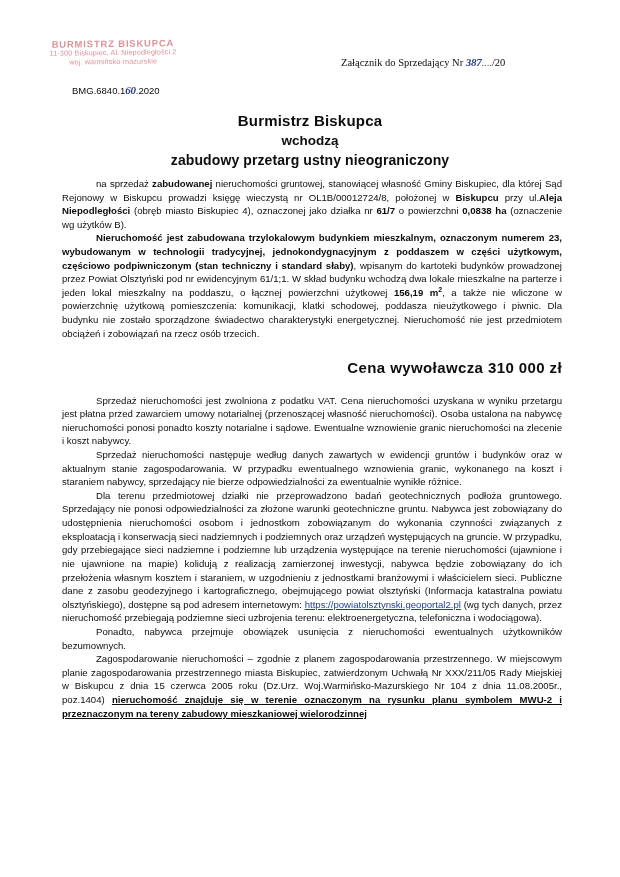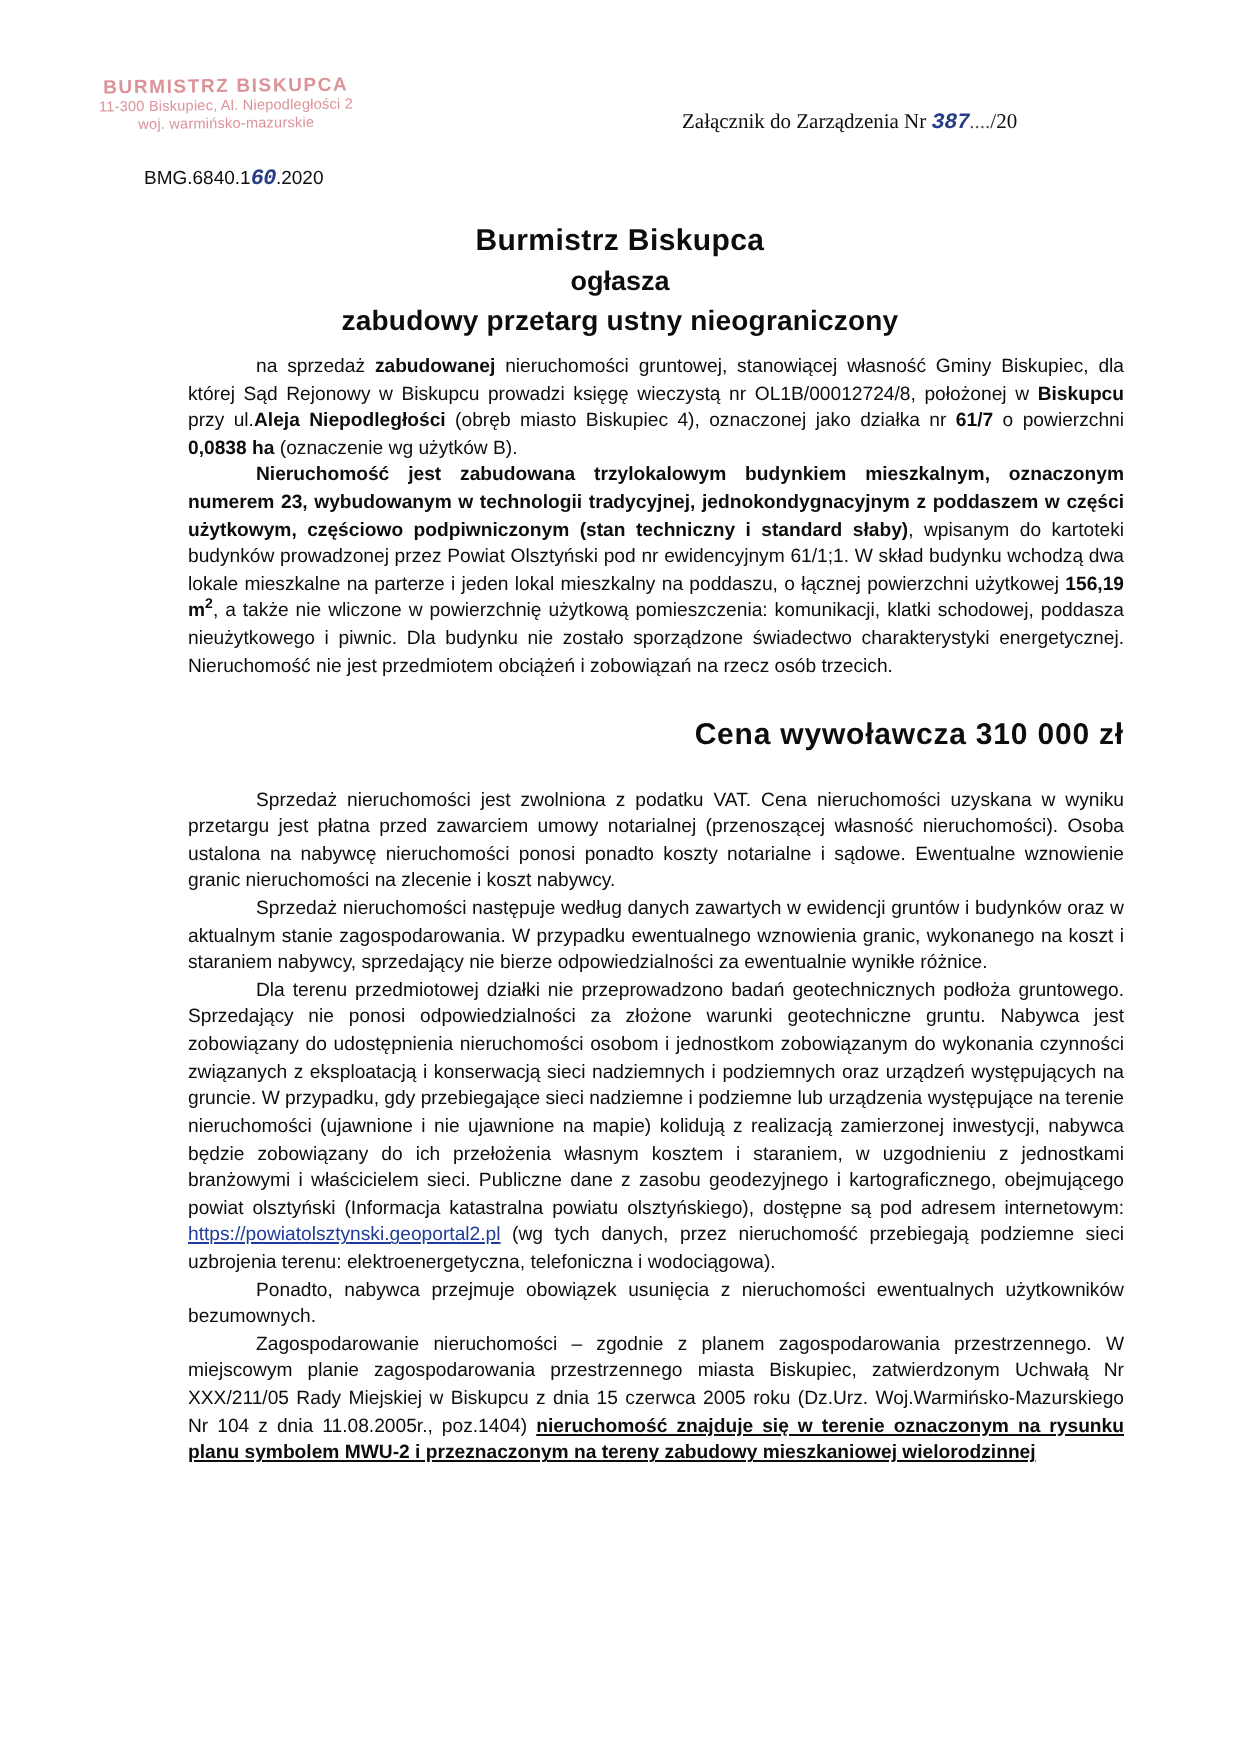--- a/index.html
+++ b/index.html
@@ -56,21 +56,21 @@
     position: absolute;
     left: 62px;
     top: 84px;
     font-size: 9.5px;
     font-family: "Liberation Sans", sans-serif;
     white-space: nowrap;
     margin-left: 10px;
   }
 
   .hand {
-    font-family: Liberation Mono, monospace;
+    font-family: Liberation Serif, serif;
     font-style: italic;
     font-weight: bold;
     color: #2a3e86;
     font-size: 11px;
     letter-spacing: -0.3px;
   }
   .hand-dots {
     color: #555;
     font-style: normal;
     font-weight: normal;
@@ -103,21 +103,21 @@
     margin-bottom: 4px;
   }
   .title-third {
     font-size: 14px;
     font-weight: bold;
     letter-spacing: 0.1px;
   }
 
   
   .body-text {
-    margin: 0 58px 0 94px;
+    margin: 0 58px 0 62px;
     font-size: 9.6px;
     line-height: 1.42;
     text-align: justify;
     text-justify: inter-word;
   }
   .body-text p {
     margin: 0 0 0 0;
     text-indent: 34px;
   }
   .b { font-weight: bold; }
@@ -154,28 +154,28 @@
       <div class="stamp-line2">11-300 Biskupiec, Al. Niepodległości 2</div>
       <div class="stamp-line3">woj. warmińsko-mazurskie</div>
     </div>
 
     <div class="file-ref">
       <span>BMG.6840.1</span><span class="hand">60</span><span>.2020</span>
     </div>
 
     <div class="annex">
       <div>
-        <span>Załącznik do Zarządzenia Nr </span><span class="hand">387</span><span class="hand-dots">....</span><span>/20</span>
+        <span>Załącznik do Sprzedający Nr </span><span class="hand">387</span><span class="hand-dots">....</span><span>/20</span>
       </div>
     </div>
   </div>
 
   <div class="title-block">
     <div class="title-main">Burmistrz Biskupca</div>
-    <div class="title-sub">ogłasza</div>
+    <div class="title-sub">wchodzą</div>
     <div class="title-third">zabudowy przetarg ustny nieograniczony</div>
   </div>
 
   <div style="height:9px"></div>
 
   <div class="body-text">
 
     <p><span>na sprzedaż </span><span class="b">zabudowanej</span><span> nieruchomości gruntowej, stanowiącej własność Gminy Biskupiec, dla której Sąd Rejonowy w Biskupcu prowadzi księgę wieczystą nr OL1B/00012724/8, położonej w </span><span class="b">Biskupcu</span><span> przy ul.</span><span class="b">Aleja Niepodległości</span><span> (obręb miasto Biskupiec 4), oznaczonej jako działka nr </span><span class="b">61/7</span><span> o powierzchni </span><span class="b">0,0838 ha</span><span> (oznaczenie wg użytków B).</span></p>
 
     <p><span class="b">Nieruchomość jest zabudowana trzylokalowym budynkiem mieszkalnym, oznaczonym numerem 23, wybudowanym w technologii tradycyjnej, jednokondygnacyjnym z poddaszem w części użytkowym, częściowo podpiwniczonym (stan techniczny  i standard słaby)</span><span>, wpisanym do kartoteki budynków prowadzonej przez Powiat Olsztyński pod nr ewidencyjnym 61/1;1. W skład budynku wchodzą dwa lokale mieszkalne na parterze i jeden lokal mieszkalny na poddaszu, o łącznej powierzchni użytkowej </span><span class="b">156,19 m</span><sup class="b">2</sup><span>, a także nie wliczone w powierzchnię użytkową pomieszczenia: komunikacji, klatki schodowej, poddasza nieużytkowego i piwnic. Dla budynku nie zostało sporządzone świadectwo charakterystyki energetycznej. Nieruchomość nie jest przedmiotem obciążeń i zobowiązań na rzecz osób trzecich.</span></p>

